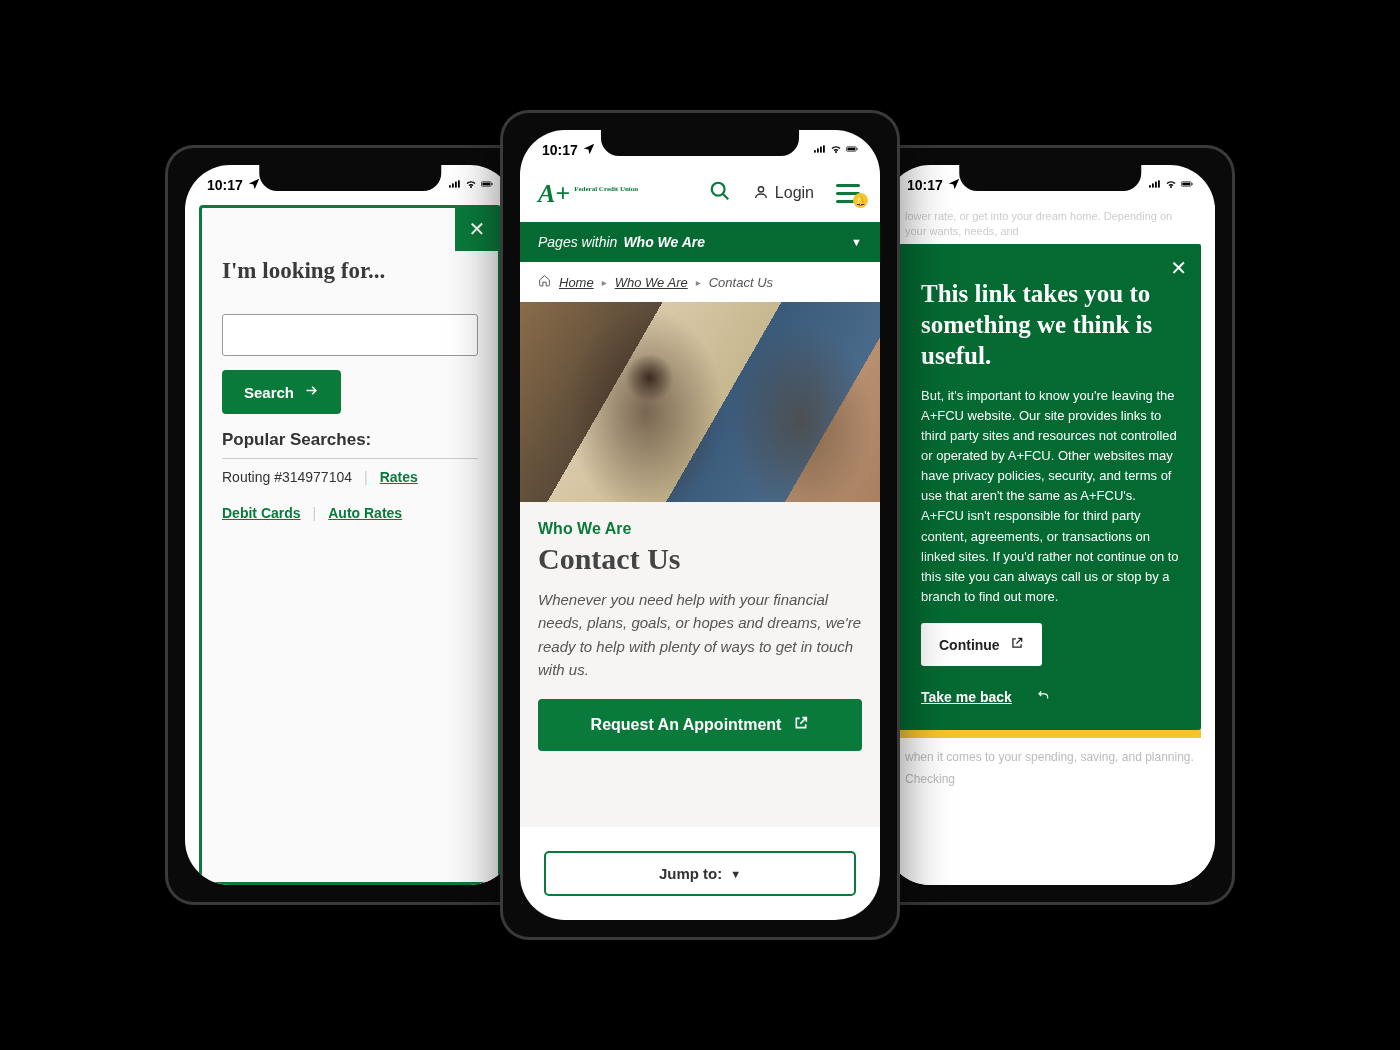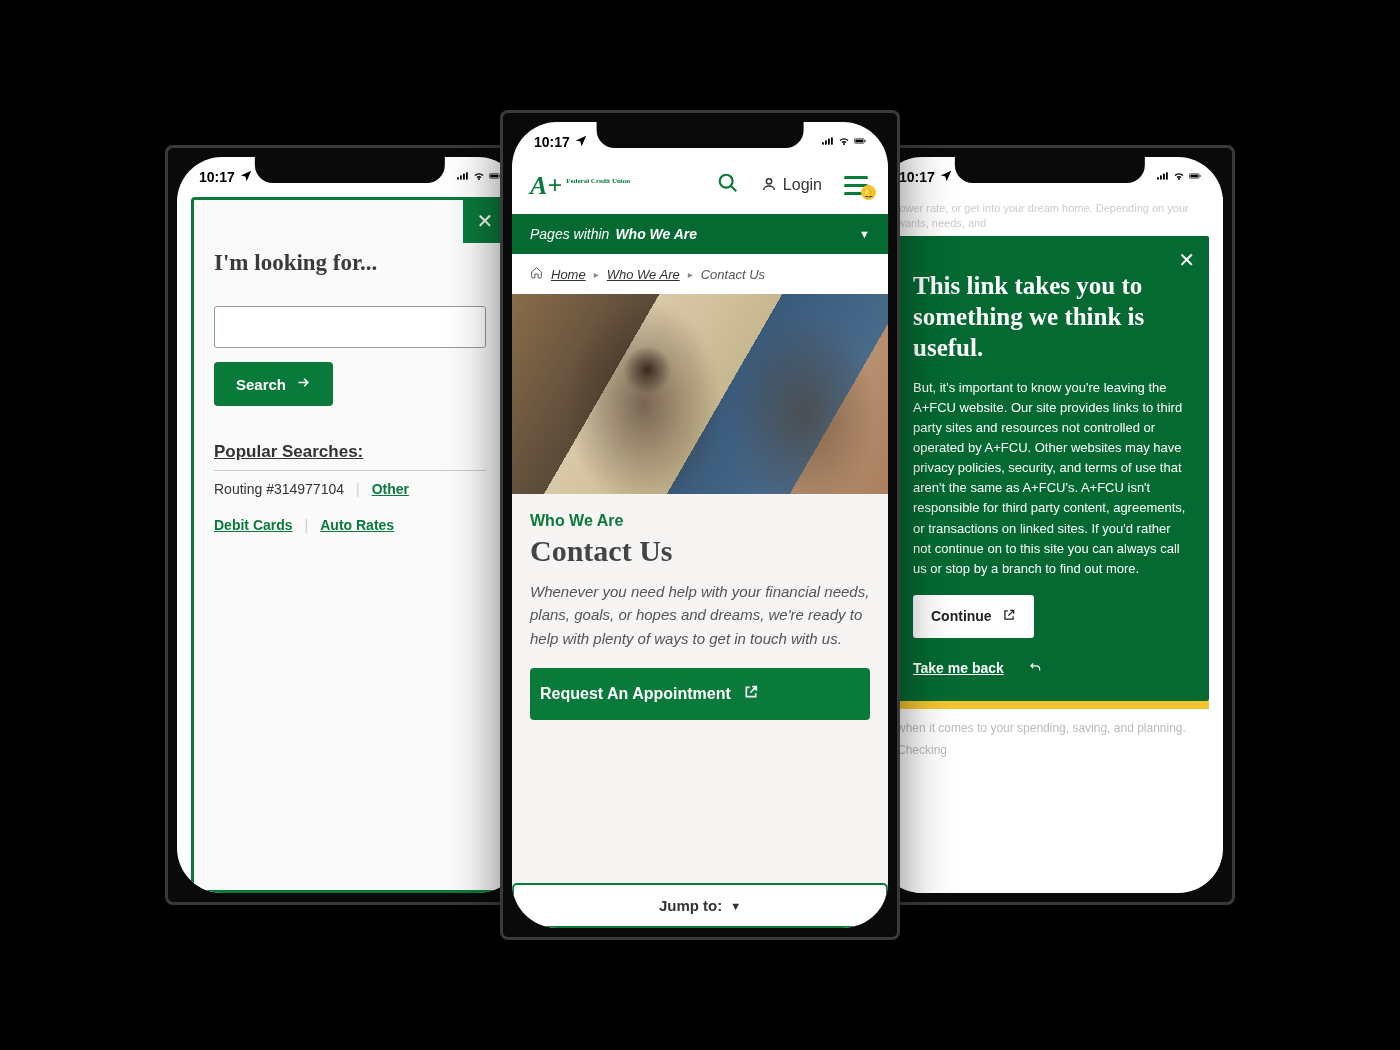--- a/index.html
+++ b/index.html
@@ -26,24 +26,24 @@
     transform: translateX(-50%);
     width: 1100px; height: 120px;
     background: radial-gradient(ellipse at center, rgba(0,0,0,0.35) 0%, rgba(0,0,0,0) 70%);
     z-index: 0;
   }
 
   
   .phone {
     position: absolute;
     width: 380px; height: 780px;
-    border-radius: 8px;
+    border-radius: 29px;
     background: #0a0a0a;
     box-shadow: inset 0 0 0 3px #3a3a3a, 0 20px 50px rgba(0,0,0,0.5);
-    padding: 12px;
+    padding: 20px;
   }
   .phone.center { z-index: 3; height: 830px; width: 400px; left: 50%; top: 50%; transform: translate(-50%, -50%); }
   .phone.left   { z-index: 1; height: 760px; width: 370px; left: 100px; top: 50%; transform: translateY(-50%); }
   .phone.right  { z-index: 2; height: 760px; width: 370px; right: 100px; top: 50%; transform: translateY(-50%); }
 
   .screen {
     position: relative;
     width: 100%; height: 100%;
     border-radius: 45px;
     background: #fff;
@@ -115,27 +115,26 @@
     background: var(--green);
     color: #fff;
     border: none;
     padding: 13px 22px;
     border-radius: 4px;
     font-size: 15px; font-weight: 600;
     display: inline-flex; align-items: center; gap: 10px;
     cursor: pointer;
   }
   .popular-title {
-    margin-top: 36px;
+    margin-top: 16px;
     font-size: 17px;
     font-weight: 600;
     padding-bottom: 8px;
     border-bottom: 1px solid #ccc;
     color: #333;
-    text-decoration: underline;
   }
   .popular-row {
     display: flex; gap: 12px; flex-wrap: wrap;
     padding: 10px 0;
     font-size: 14px;
   }
   .popular-row .plain { color: #333; }
   .popular-row .link { color: var(--green); font-weight: 700; text-decoration: underline; cursor: pointer; }
   .sep { color: #ccc; }
 
@@ -203,25 +202,25 @@
   .h1 { font-family: Georgia, serif; font-size: 30px; font-weight: 700; color: #444; margin-bottom: 12px;}
   .lead { font-style: italic; font-size: 15px; color: #555; line-height: 1.55; margin-bottom: 18px;}
   .cta {
     width: 100%;
     background: var(--green);
     color: #fff;
     border: none;
     padding: 16px 10px;
     border-radius: 4px;
     font-size: 16px; font-weight: 700;
-    display: inline-flex; align-items: center; justify-content: flex-start; gap: 12px;
+    display: inline-flex; align-items: center; justify-content: center; gap: 12px;
     cursor: pointer;
   }
   .jump {
-    margin: 0;
+    margin: 24px;
     border: 2px solid var(--green);
     border-radius: 5px;
     padding: 12px;
     text-align: right;
     font-weight: 700;
     font-size: 15px;
     color: #333;
     cursor: pointer;
     display: flex; justify-content: center; align-items: center; gap: 8px;
   }
@@ -327,21 +326,21 @@
             <span>
               <svg class="svg-icon" viewBox="0 0 24 24" fill="none" stroke="currentColor" stroke-width="2.5">
                   <path d="M4 12h14M13 6l6 6-6 6"></path>
                 </svg>
             </span>
           </button>
           <div class="popular-title">Popular Searches:</div>
           <div class="popular-row">
             <span class="plain">Routing #314977104</span>
             <span class="sep">|</span>
-            <span class="link">Other</span>
+            <span class="link">Rates</span>
           </div>
           <div class="popular-row">
             <span class="link">Debit Cards</span>
             <span class="sep">|</span>
             <span class="link">Auto Rates</span>
           </div>
         </div>
       </div>
     </div>
   </div>

